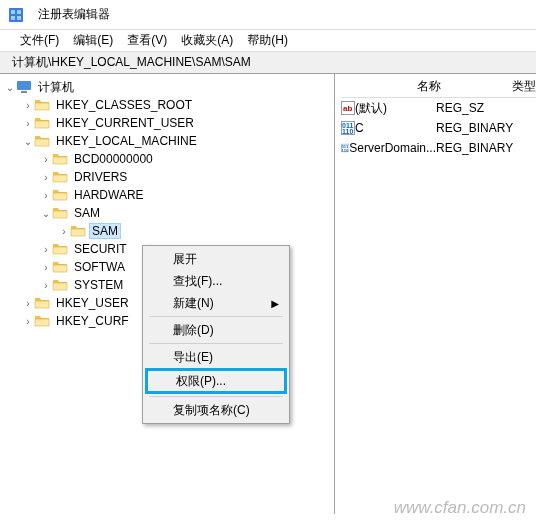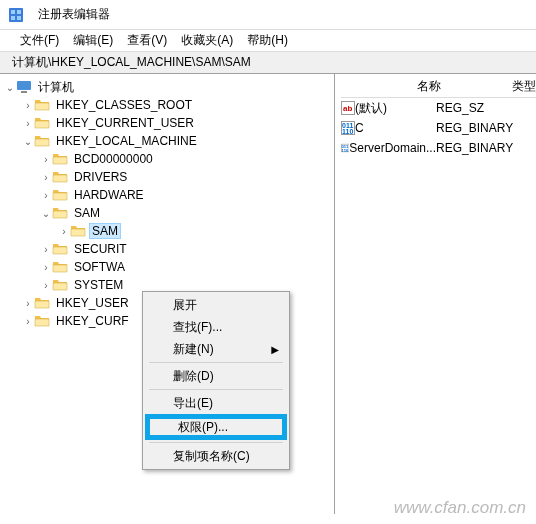--- a/index.html
+++ b/index.html
@@ -18,23 +18,23 @@
 .list-row .cell-name { width: 95px; display: flex; align-items: center; }
 .tree-node { display: flex; align-items: center; height: 18px; white-space: nowrap; }
 .tree-node .expander { width: 12px; text-align: center; color: #666; font-size: 10px; cursor: pointer; }
 .tree-node .folder { width: 16px; height: 14px; margin-right: 3px; }
 .tree-node.selected .label { background: #cce8ff; border: 1px solid #99d1ff; padding: 0 2px; }
 .tree-node .label { padding: 0 3px; }
 .indent-0 { padding-left: 0; }
 .indent-1 { padding-left: 18px; }
 .indent-2 { padding-left: 36px; }
 .indent-3 { padding-left: 54px; }
-.context-menu { position: absolute; left: 142px; top: 245px; width: 148px; background: #f0f0f0; border: 1px solid #a0a0a0; box-shadow: 2px 2px 4px rgba(0,0,0,0.3); padding: 2px; z-index: 10; margin-top: 46px; }
+.context-menu { position: absolute; left: 142px; top: 245px; width: 148px; background: #f0f0f0; border: 1px solid #a0a0a0; box-shadow: 2px 2px 4px rgba(0,0,0,0.3); padding: 2px; z-index: 10; }
 .context-menu .item { height: 22px; display: flex; align-items: center; padding: 0 20px 0 28px; position: relative; }
-.context-menu .item.highlighted { border: 5px solid #0ea5e9; height: 26px; }
+.context-menu .item.highlighted { border: 3px solid #0ea5e9; height: 26px; }
 .context-menu .sep { height: 1px; background: #d0d0d0; margin: 2px 4px; }
 .context-menu .arrow { position: absolute; right: 8px; font-size: 10px; }
 .watermark { position: absolute; bottom: 6px; right: 10px; color: #bbb; font-style: italic; font-size: 17px; }
 svg.folder-icon path.back { fill: #f3c14b; }
 svg.folder-icon path.front { fill: #ffe9a6; stroke: #caa535; stroke-width: 0.5; }
 svg.reg-sz rect { fill: #fff; stroke: #999; } svg.reg-sz text { fill: #c00; font-size: 8px; font-weight: bold; }
 svg.reg-bin rect { fill: #fff; stroke: #999; } svg.reg-bin text { fill: #06c; font-size: 7px; font-weight: bold; }
 svg.pc-icon rect { fill: #4a90d9; } svg.pc-icon .base { fill: #888; }
 svg.app-icon rect { fill: #3b7dd8; } svg.app-icon .cubes { fill: #9cf; }
 </style>

